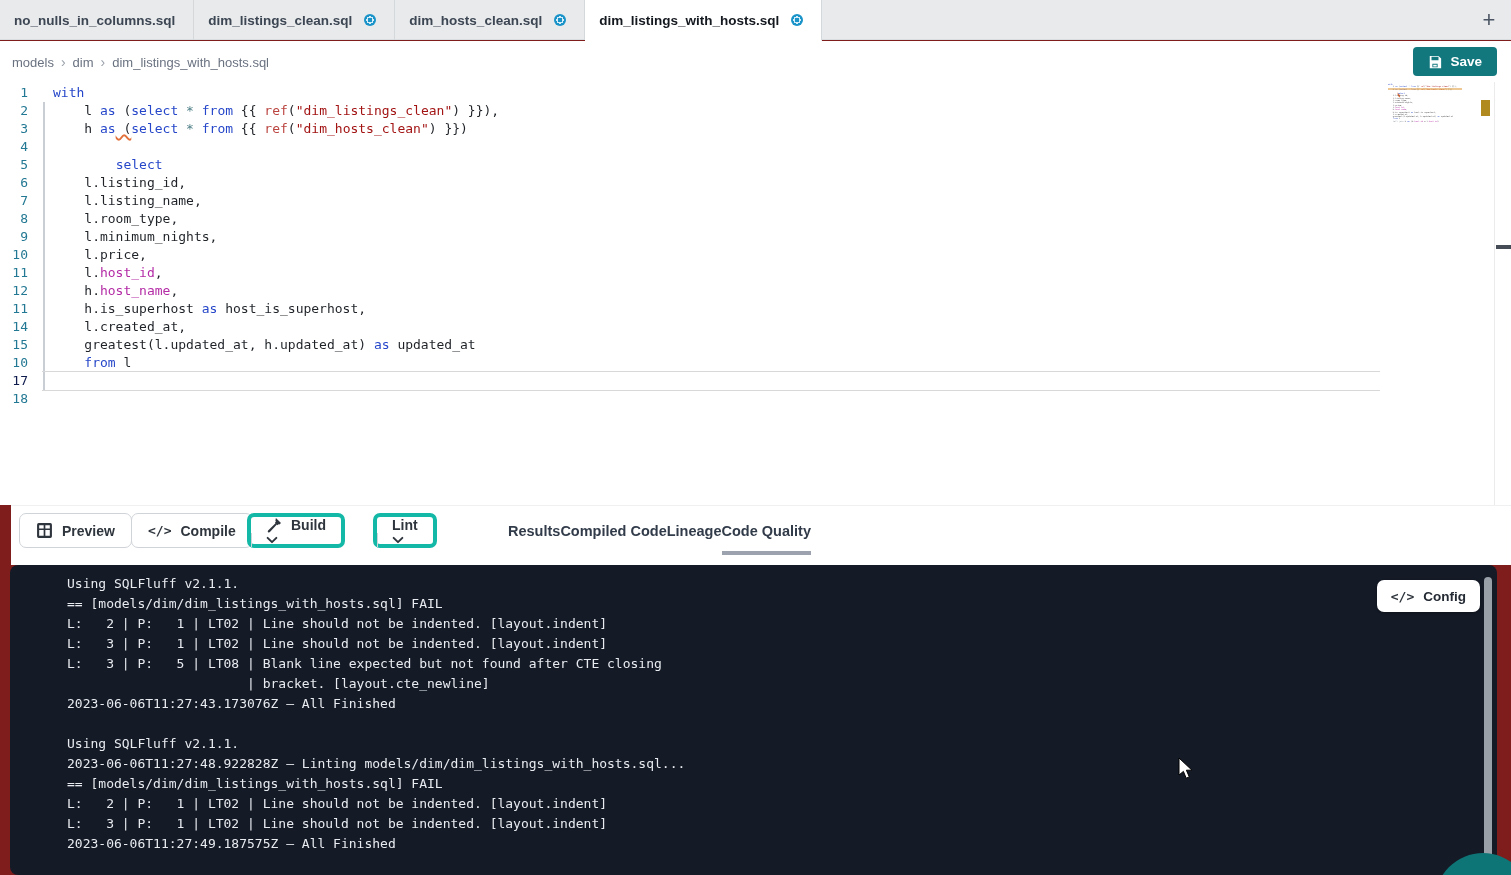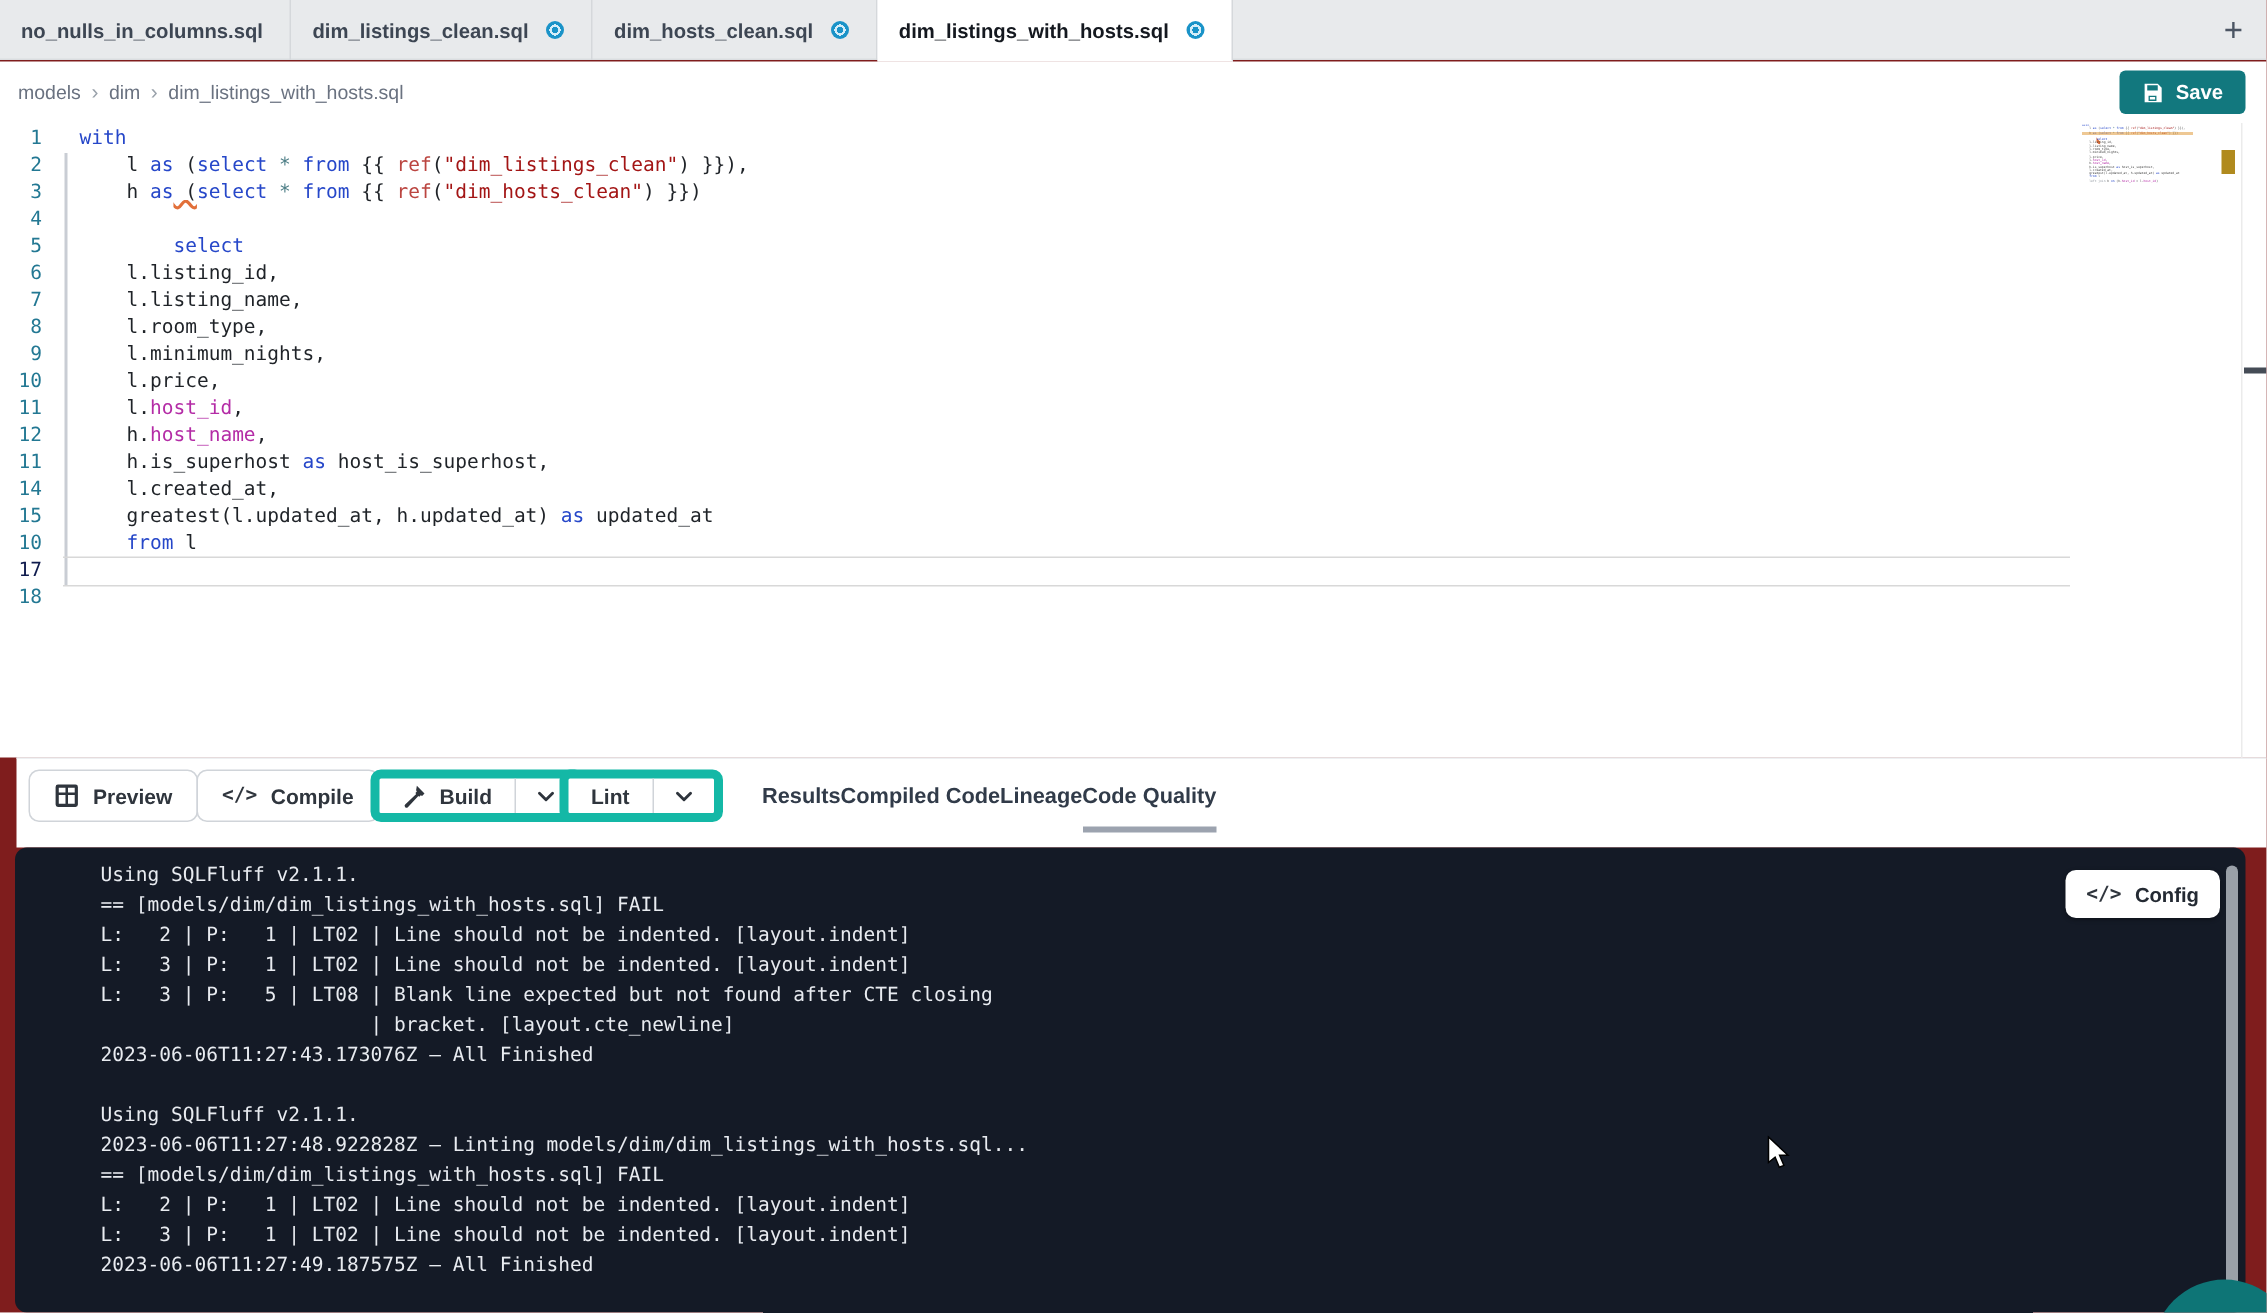--- a/index.html
+++ b/index.html
@@ -57,22 +57,22 @@
   .ruler-warn { position:absolute; left:1481px; top:18px; width:9px; height:16px; background:#B08A1E; }
   .ruler-dash { position:absolute; left:1496px; top:163px; width:15px; height:4px; background:#454C56; }
   .editor-track-line { position:absolute; left:1494px; top:0; width:1px; height:423px; background:#ebebeb; }
 
   
   .toolbar { position:absolute; top:505px; left:0; right:0; height:60px; background:#fff;
     border-top:1px solid #eef0f2;margin-left:11px; }
   .tbtn { position:absolute; top:7px; height:35px; background:#fff; border:1px solid #d0d4d9;
     border-radius:7px; display:flex; align-items:center; gap:9px; padding:0 16px;
     font-size:14px; font-weight:600; color:#2f353d; cursor:pointer; }
-  .btn-group { position:absolute; top:7px; height:35px; border:6px solid #14b8a6; border-radius:7px;
-    display:flex; background:#fff; }
+  .btn-group { position:absolute; top:7px; height:35px; border:4px solid #14b8a6; border-radius:7px;
+    display:flex; background:#fff;flex-direction:column; }
   .btn-group .seg { display:flex; align-items:center; gap:9px; padding:0 15px; font-size:14px;
     font-weight:600; color:#2f353d; cursor:pointer; }
   .btn-group .seg + .seg { border-left:1px solid #d0d4d9; padding:0 13px; }
   .panel-tabs { position:absolute; left:497px; top:0; height:49px; display:flex; }
   .ptab { display:flex; align-items:center; height:100%; font-size:14.5px; font-weight:600;
     color:#313b49; border-bottom:4px solid transparent; border-top:4px solid transparent;
     cursor:pointer; }
   .ptab.active { border-bottom-color:#9CA3AF; }
   .icon-glyph { font-family:"DejaVu Sans Mono", monospace; font-weight:700; font-size:13px; color:#2f353d; }
 

